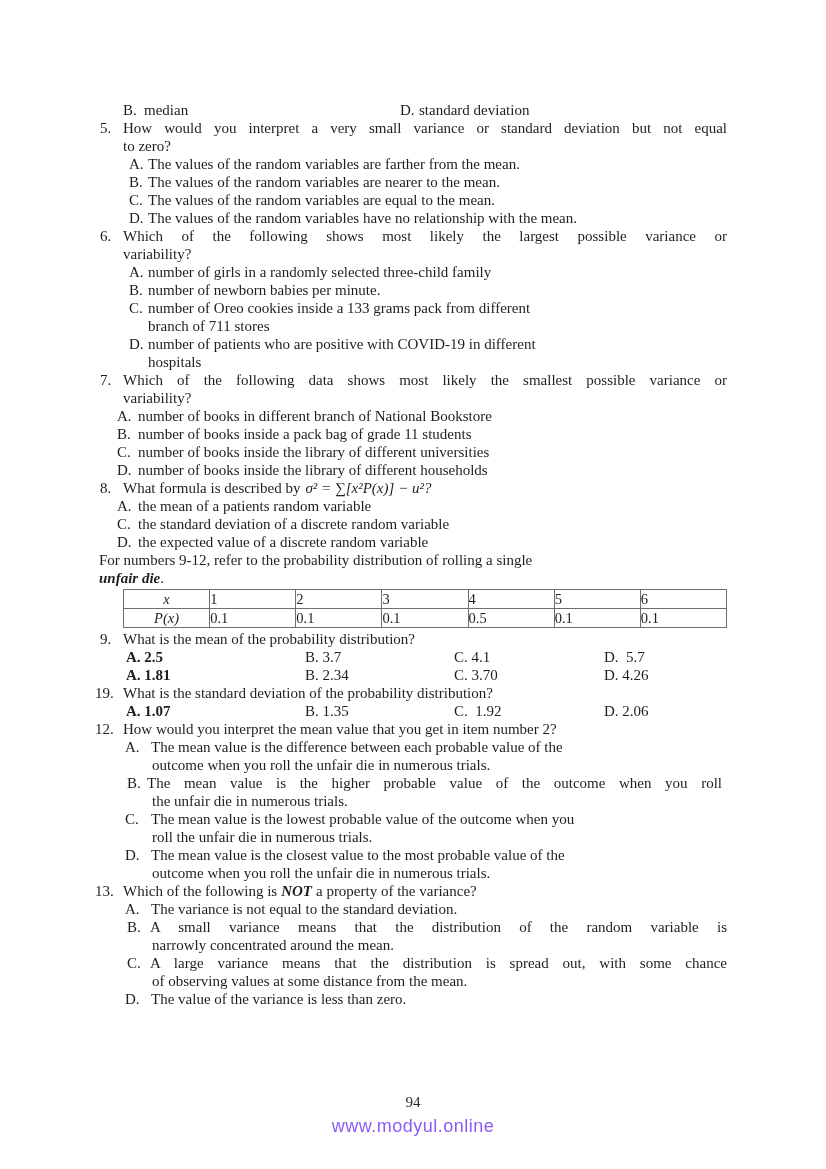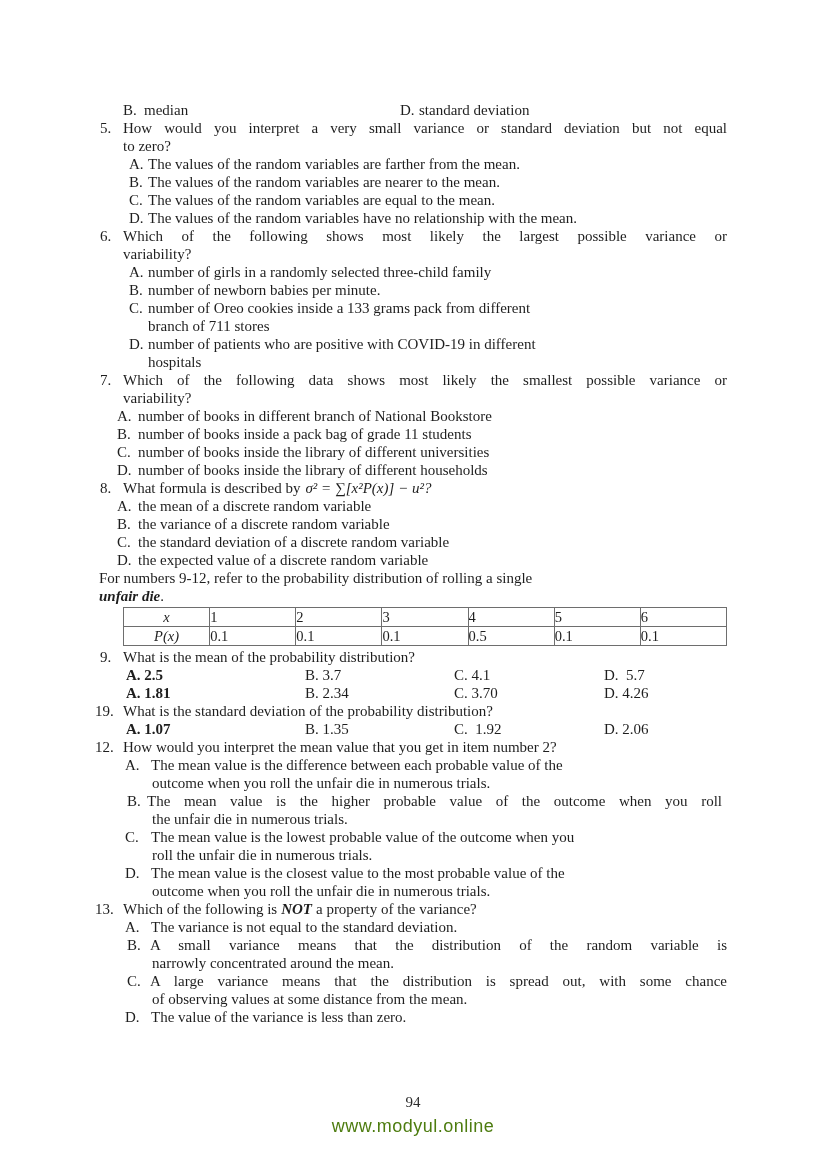--- a/index.html
+++ b/index.html
@@ -28,21 +28,21 @@
   .frm{font-style:italic;margin-left:5px;}
   .emph{font-weight:bold;font-style:italic;}
   .mx{margin:0 4px;}
   table.dist{border-collapse:collapse;table-layout:fixed;width:604px;margin:2px 0 2px 123px;}
   table.dist td{border:1px solid #6e6e6e;height:18px;font-size:14.5px;padding:0;overflow:hidden;}
   td.hdr{text-align:center;font-style:italic;}
   td.val{padding-left:8px;}
   .pageno{position:absolute;top:1094px;left:0;width:826px;text-align:center;font-size:15px;color:#2a2a2a;}
   .watermark{position:absolute;top:1116px;left:0;width:826px;text-align:center;
              font-family:"Liberation Sans","DejaVu Sans",sans-serif;font-size:18px;
-             color:#4d7c0f;letter-spacing:0.5px;}
+             color:#8b5cf6;letter-spacing:0.5px;}
 </style>
 </head>
 <body>
 
 <div class="page">
   <div class="content">
 
     <section>
       <div class="line">
         <span class="abs x123">B.</span>
@@ -98,22 +98,21 @@
       <div class="line"><span class="lbl-a">B.</span><span>number of books inside a pack bag of grade 11 students</span></div>
       <div class="line"><span class="lbl-a">C.</span><span>number of books inside the library of different universities</span></div>
       <div class="line"><span class="lbl-a">D.</span><span>number of books inside the library of different households</span></div>
     </section>
 
     <section>
       <div class="line">
         <span class="qnum">8.</span>
         <span class="qtext"><span>What formula is described by</span><span class="frm">σ² = ∑[x²P(x)] − u²?</span></span>
       </div>
-      <div class="line"><span class="lbl-a">A.</span><span>the mean of a discrete random variable</span></div>
-      <div class="line"><span class="lbl-a">B.</span><span>the variance of a discrete random variable</span></div>
+      <div class="line"><span class="lbl-a">A.</span><span>the mean of a patients random variable</span></div>
       <div class="line"><span class="lbl-a">C.</span><span>the standard deviation of a discrete random variable</span></div>
       <div class="line"><span class="lbl-a">D.</span><span>the expected value of a discrete random variable</span></div>
     </section>
 
     <section>
       <div class="line">
         <span class="ml99">For numbers 9-12, refer to the probability distribution of rolling a single</span>
       </div>
       <div class="line">
         <span class="ml99"><span class="emph">unfair die</span><span>.</span></span>

